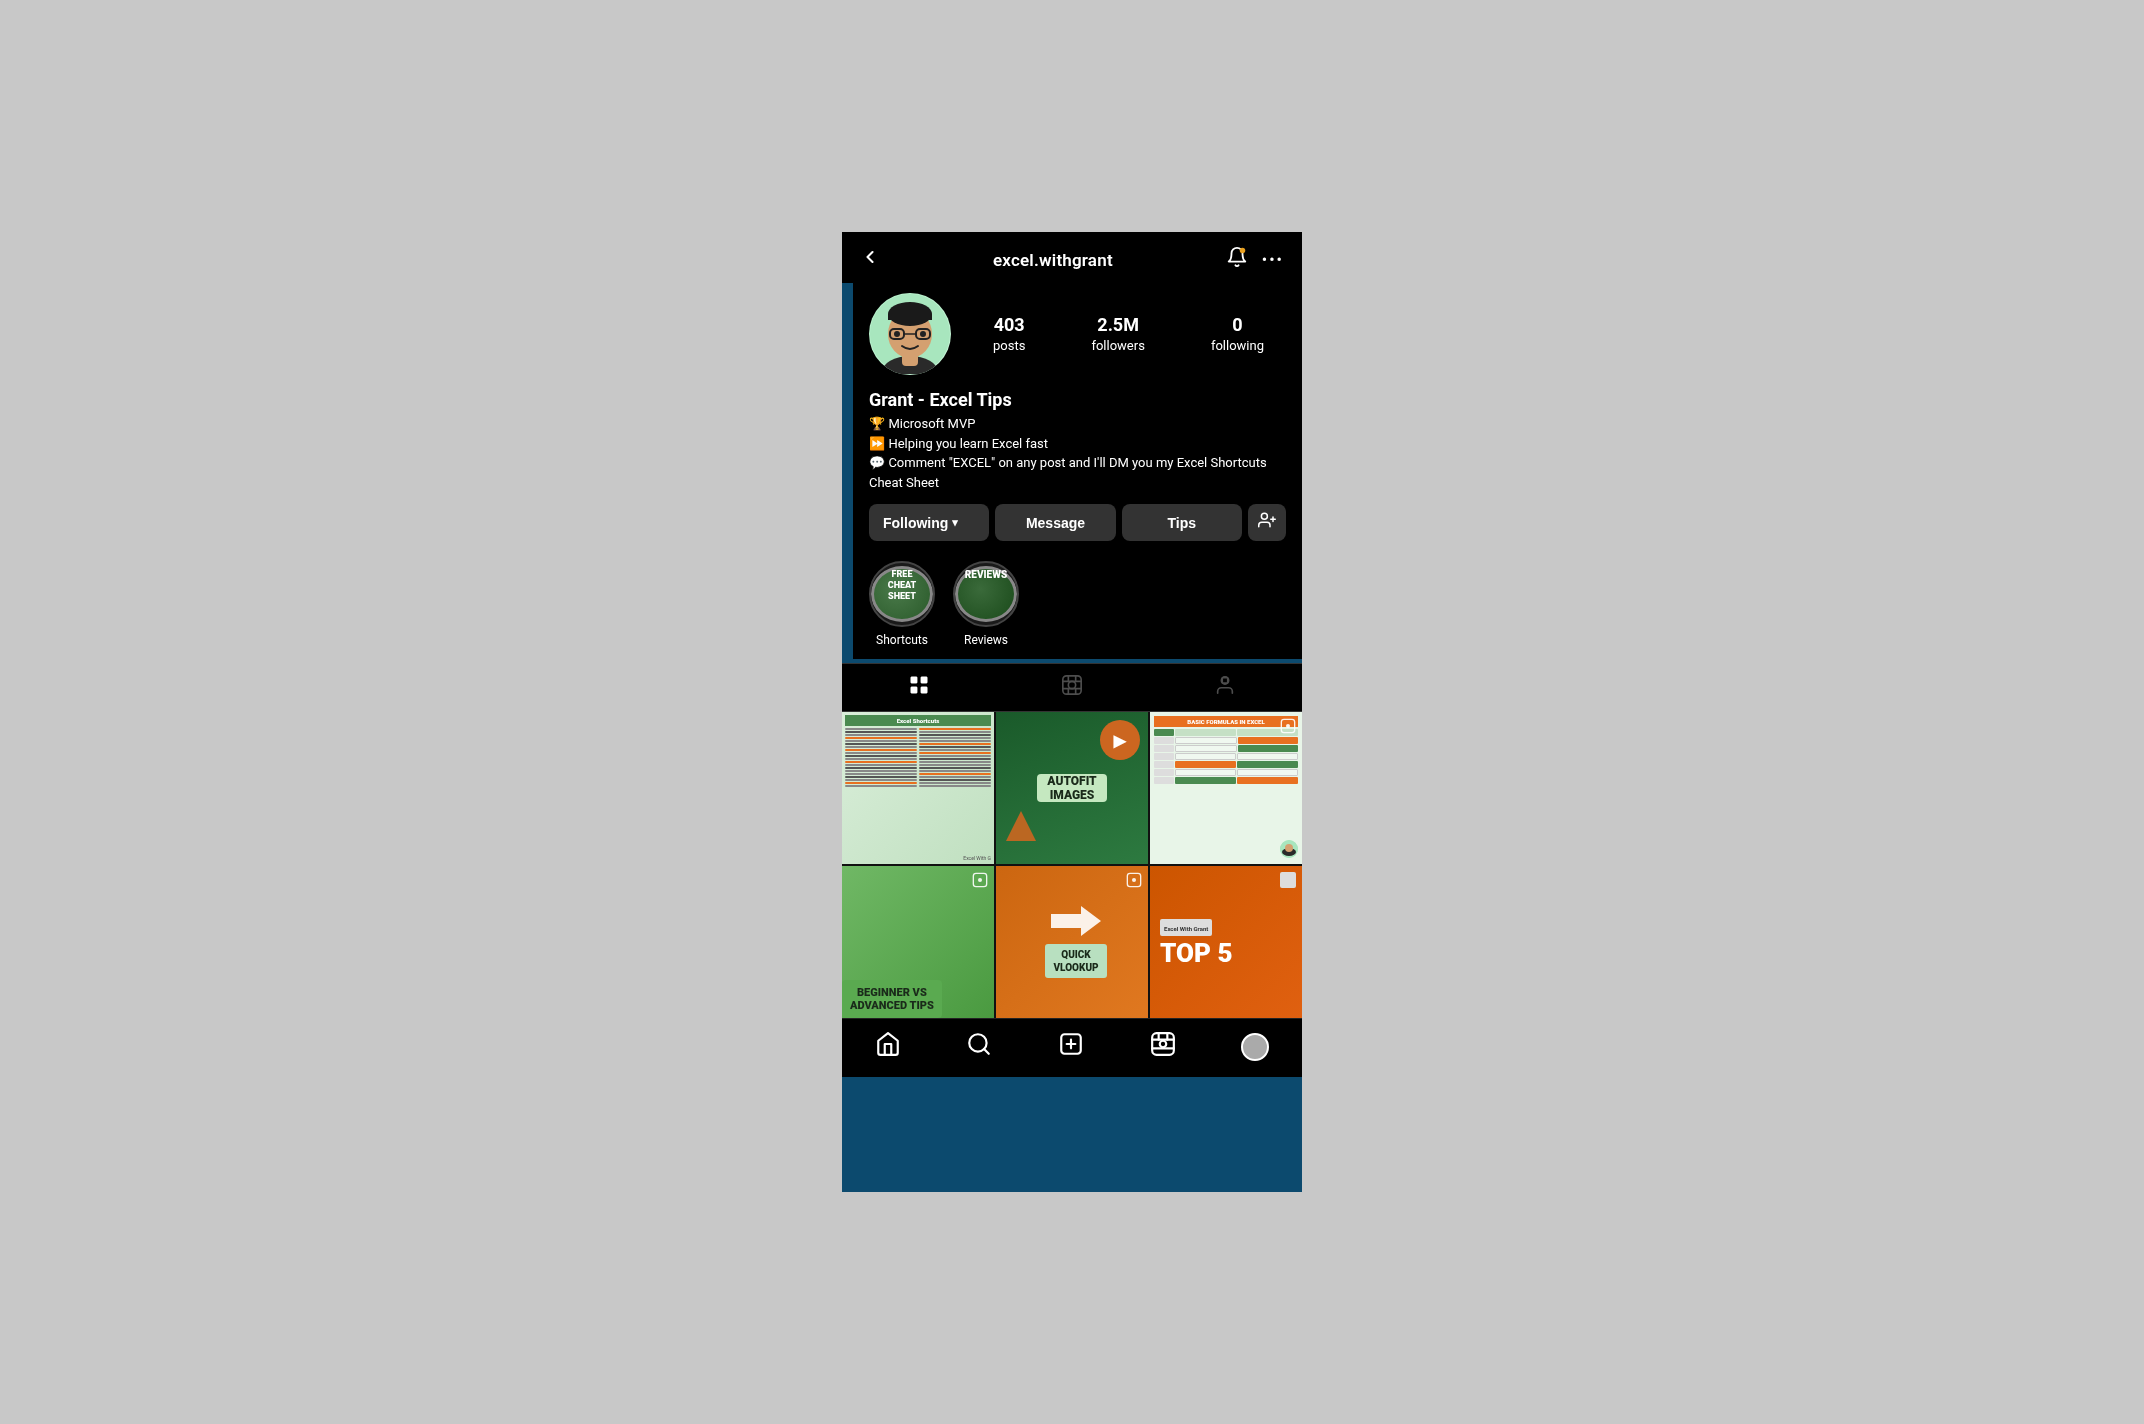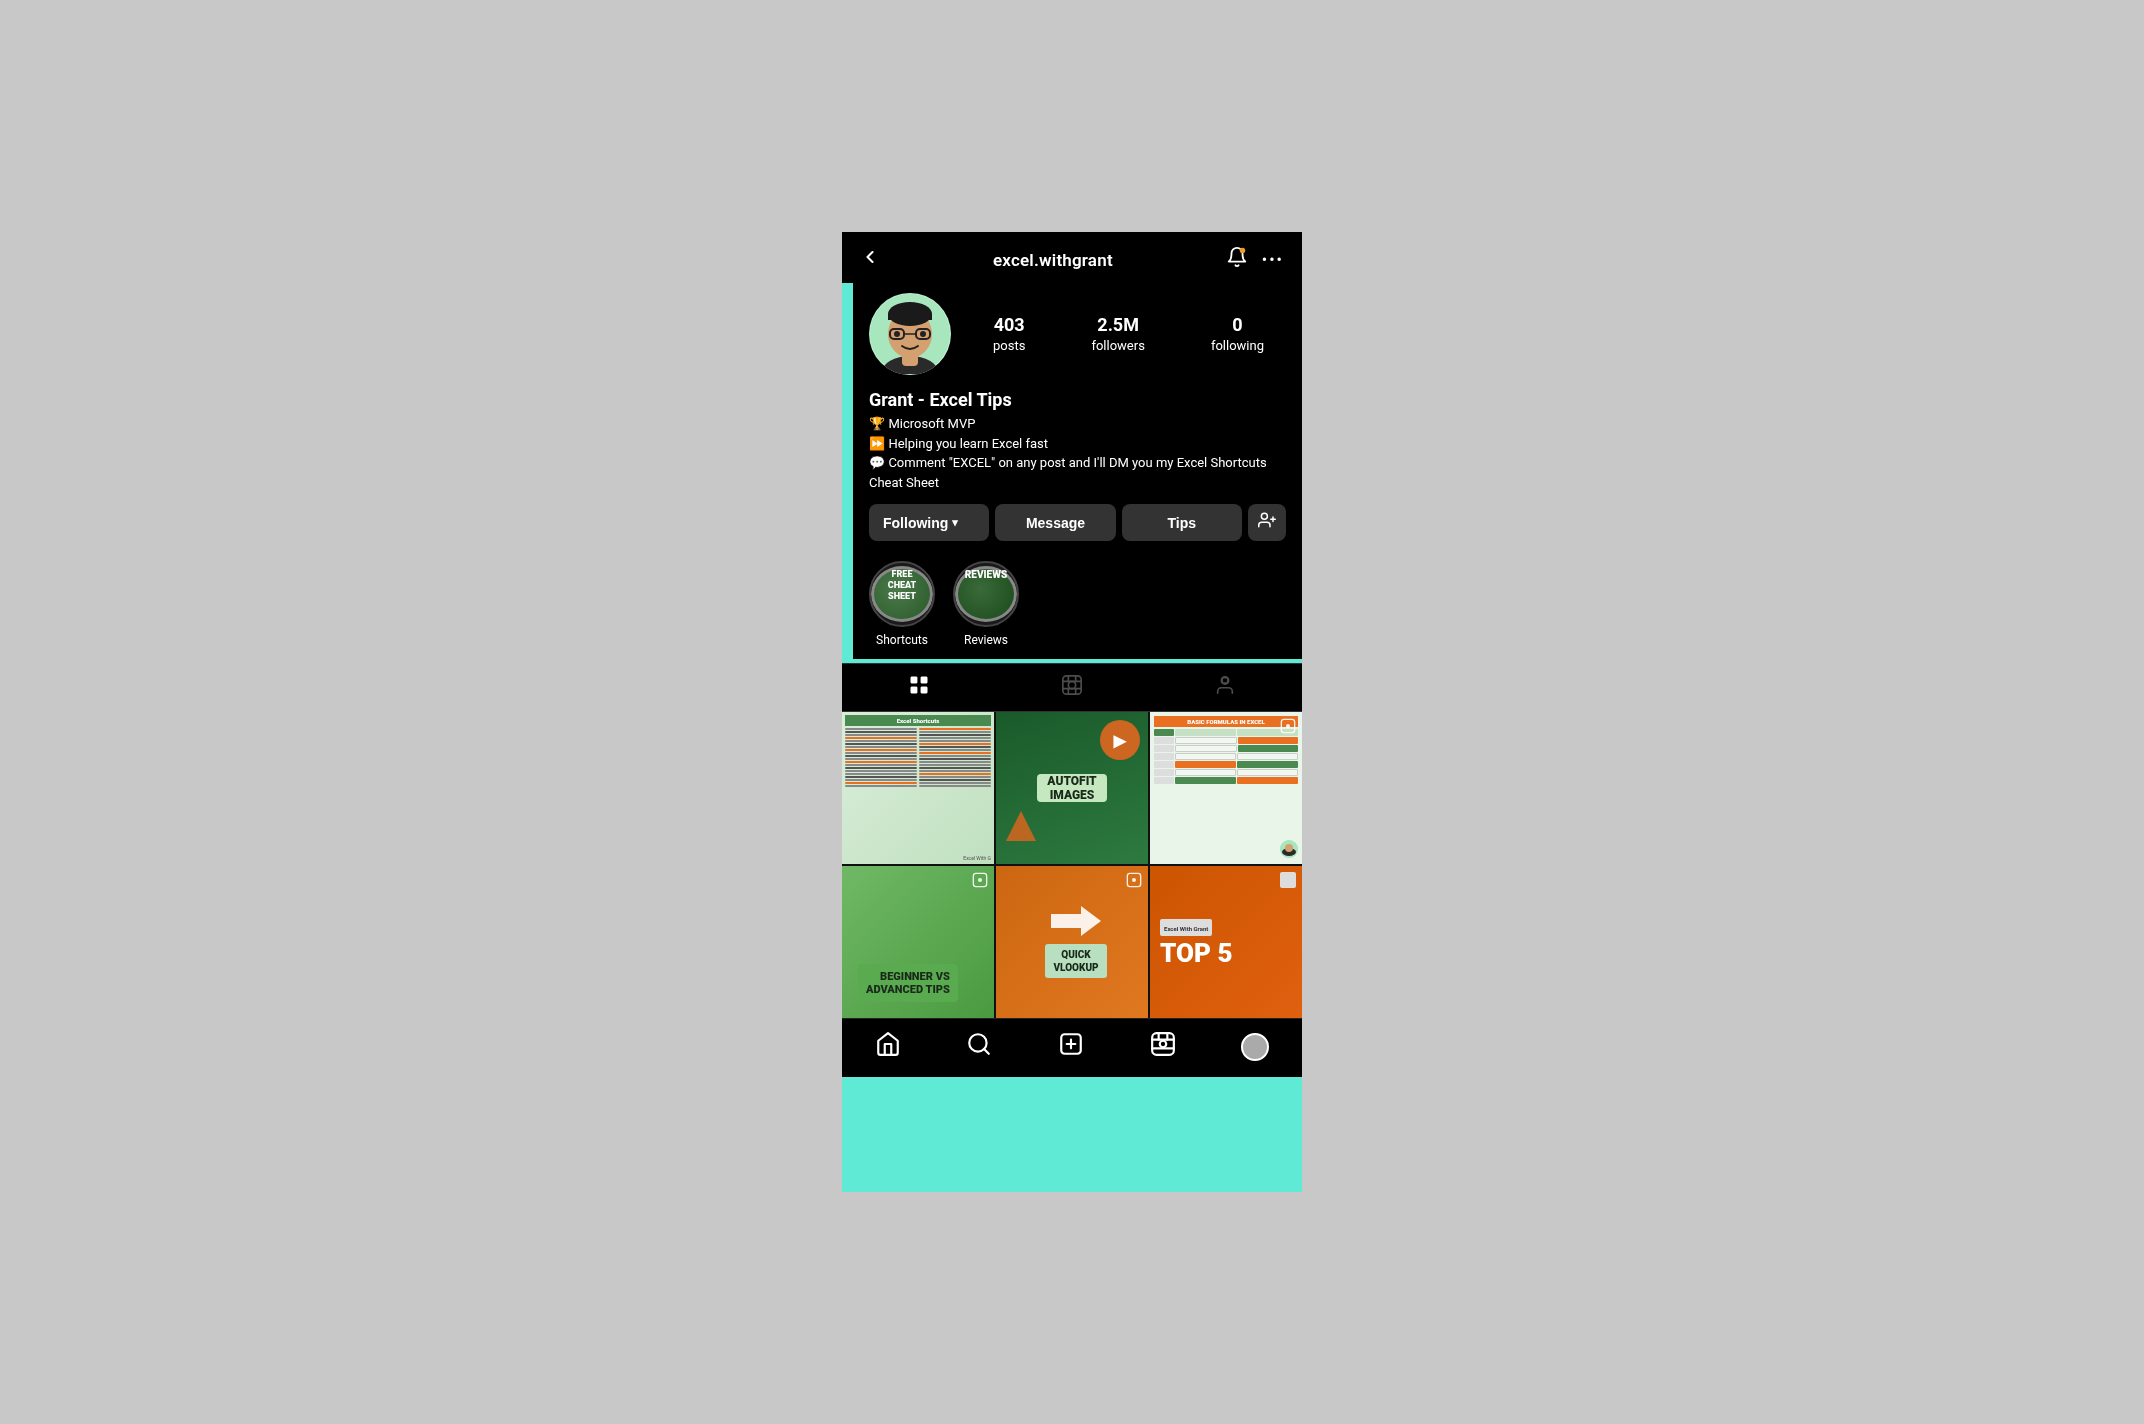--- a/index.html
+++ b/index.html
@@ -6,21 +6,21 @@
     body {
       background: #c8c8c8;
       display: flex;
       justify-content: center;
       align-items: center;
       min-height: 100vh;
       font-family: -apple-system, BlinkMacSystemFont, 'Segoe UI', Roboto, sans-serif;
     }
     .phone-container {
       width: 460px;
-      background: #5eead4;
+      background: #0c4a6e;
       min-height: 960px;
       position: relative;
       overflow: hidden;
     }
     
     .header {
       display: flex;
       align-items: center;
       justify-content: space-between;
       padding: 14px 18px 10px;
@@ -556,21 +556,21 @@
       </div>
     </div>
 
     <div class="grid-item" style="background:linear-gradient(135deg,#70b865,#4a9a40);">
       <div class="reel-badge">
         <svg width="16" height="16" viewBox="0 0 24 24" fill="white">
           <rect x="2" y="2" width="20" height="20" rx="4" fill="none" stroke="white" stroke-width="2"></rect>
           <circle cx="12" cy="12" r="3" fill="white"></circle>
         </svg>
       </div>
-      <div class="grid-item-inner" style="flex-direction:column; align-items:flex-start; justify-content:flex-end; padding:16px;text-align:right;">
+      <div class="grid-item-inner" style="flex-direction:column; align-items:flex-start; justify-content:flex-end; padding:0;">
         <div style="background:#5aaa50;color:#fff;padding:6px 8px;border-radius:4px 4px 4px 0;max-width:85%;">
           <span style="font-size:11px;font-weight:900;color:#1a2a1a;line-height:1.2;display:block;">BEGINNER VS<br>ADVANCED TIPS</span>
         </div>
       </div>
     </div>
 
     <div class="grid-item" style="background:linear-gradient(135deg,#cc6610,#e07820);">
       <div class="reel-badge">
         <svg width="16" height="16" viewBox="0 0 24 24" fill="white">
           <rect x="2" y="2" width="20" height="20" rx="4" fill="none" stroke="white" stroke-width="2"></rect>

